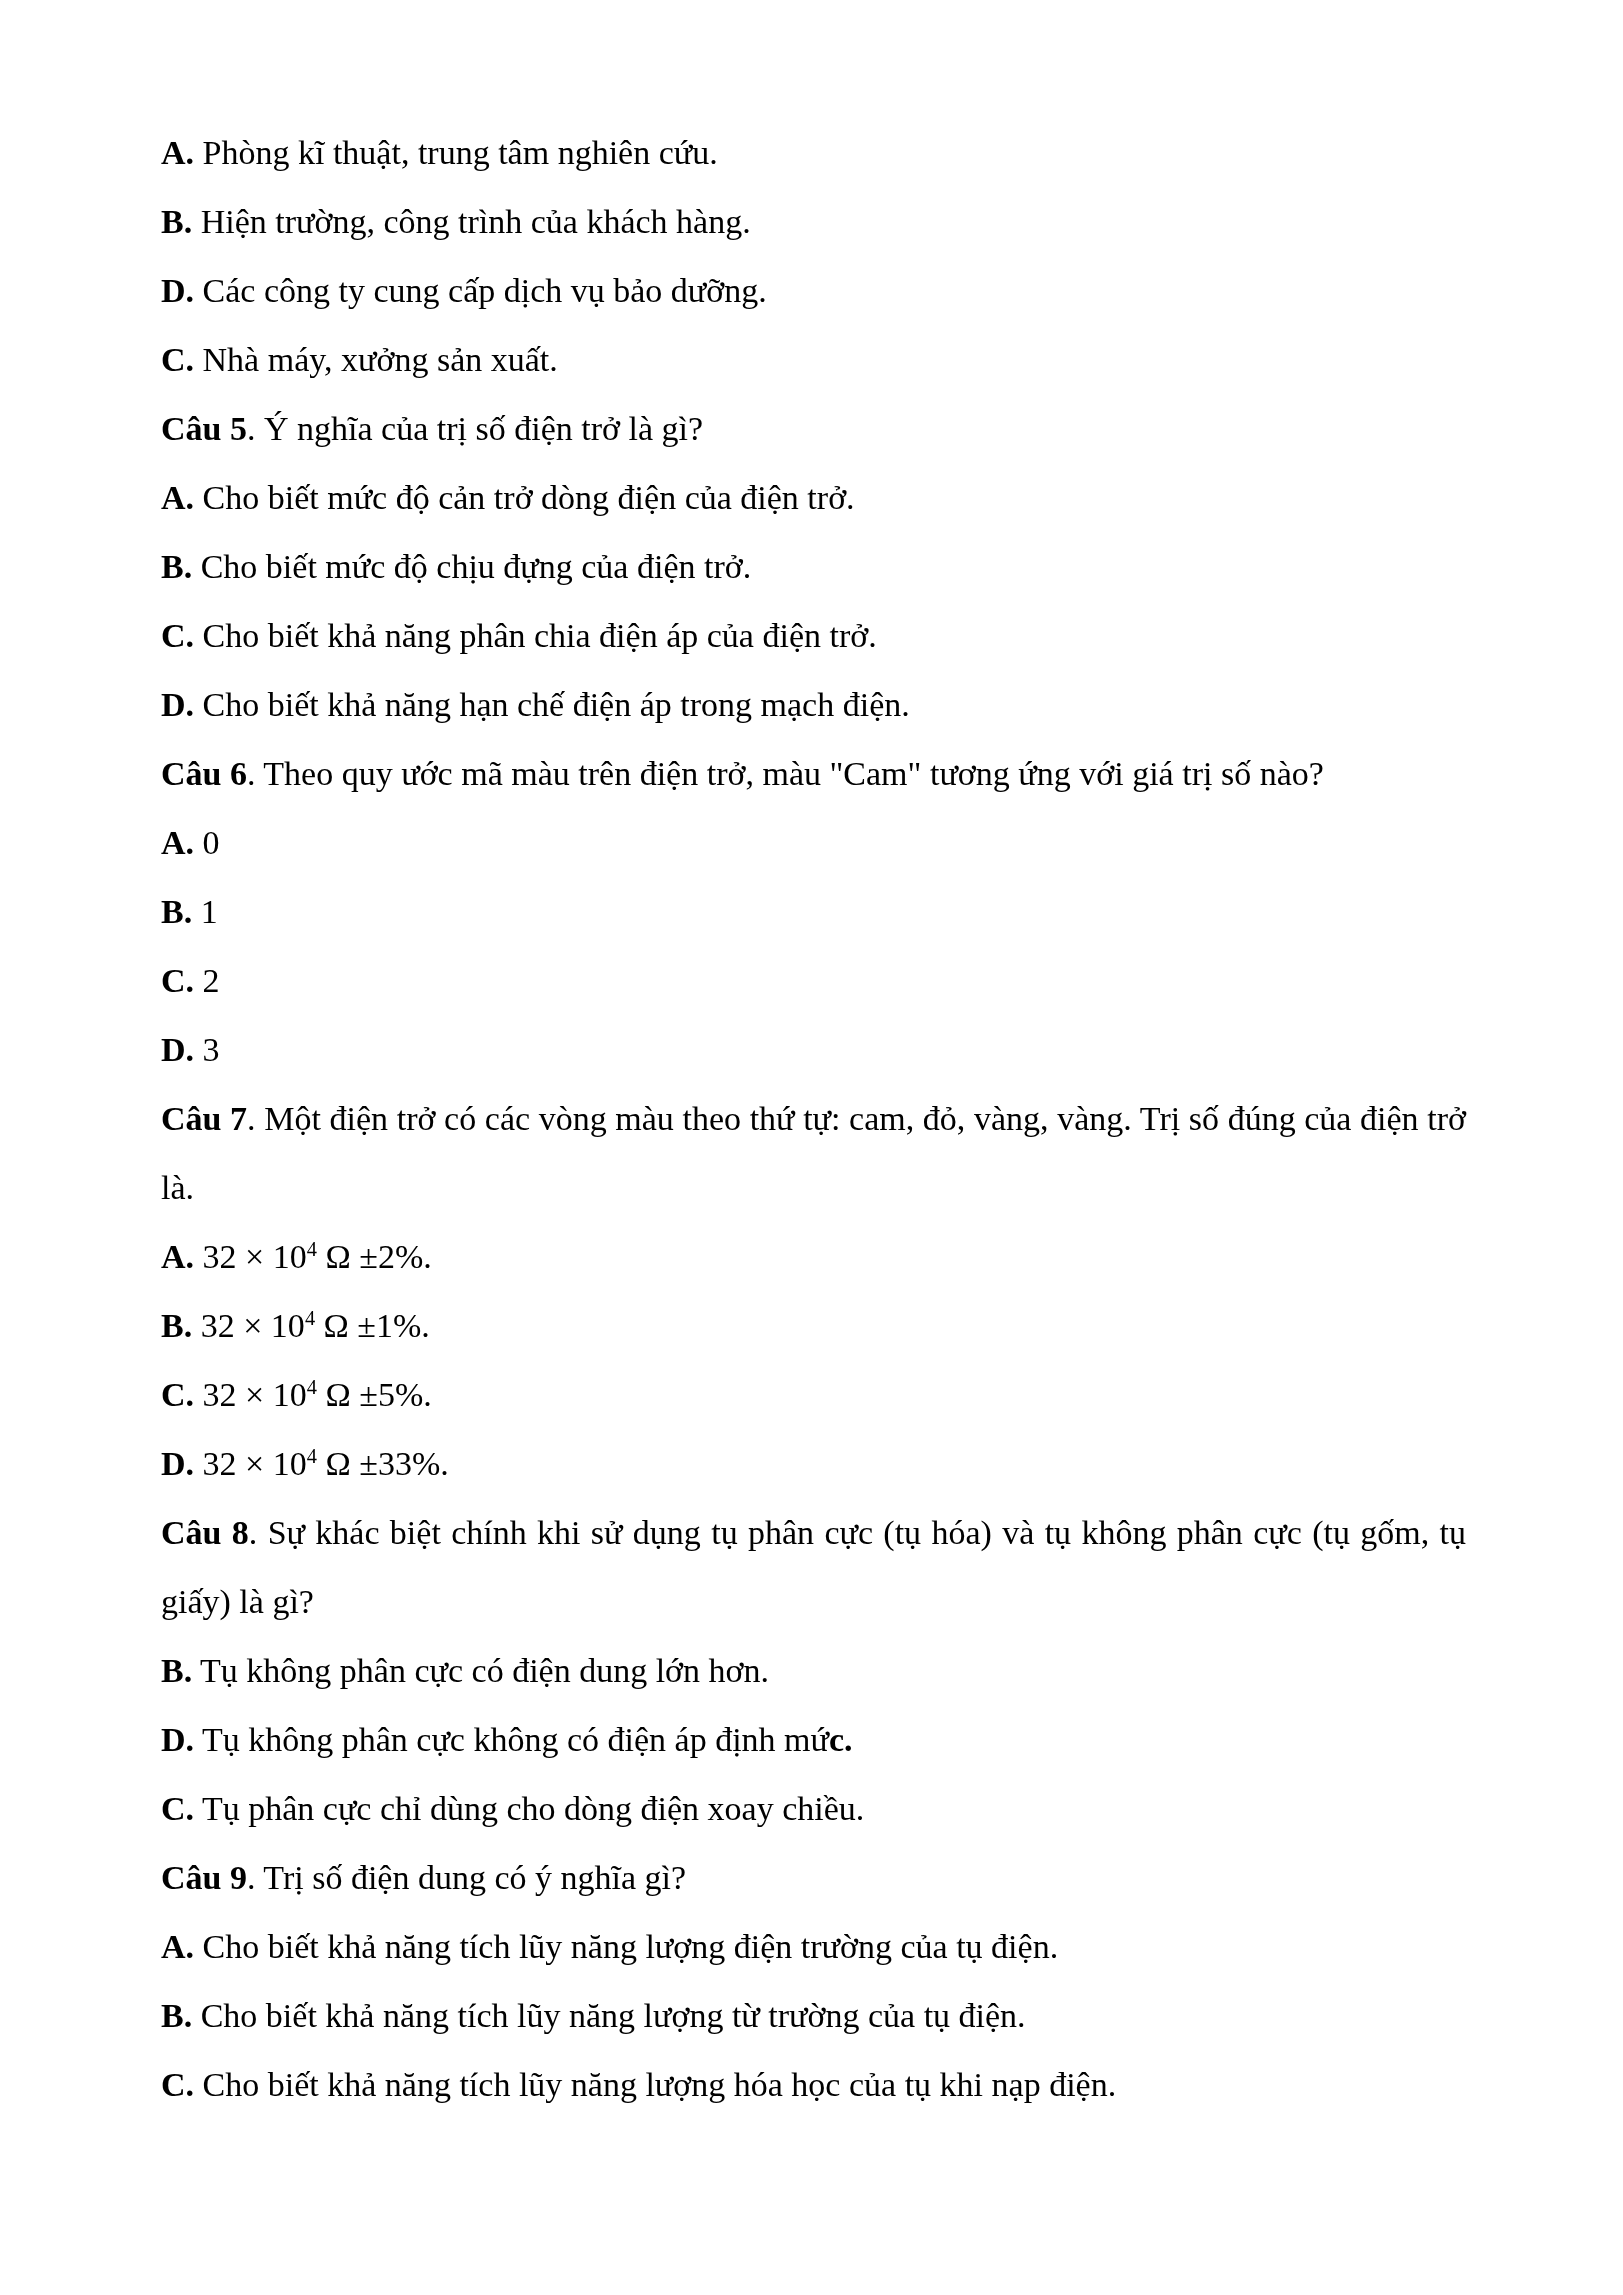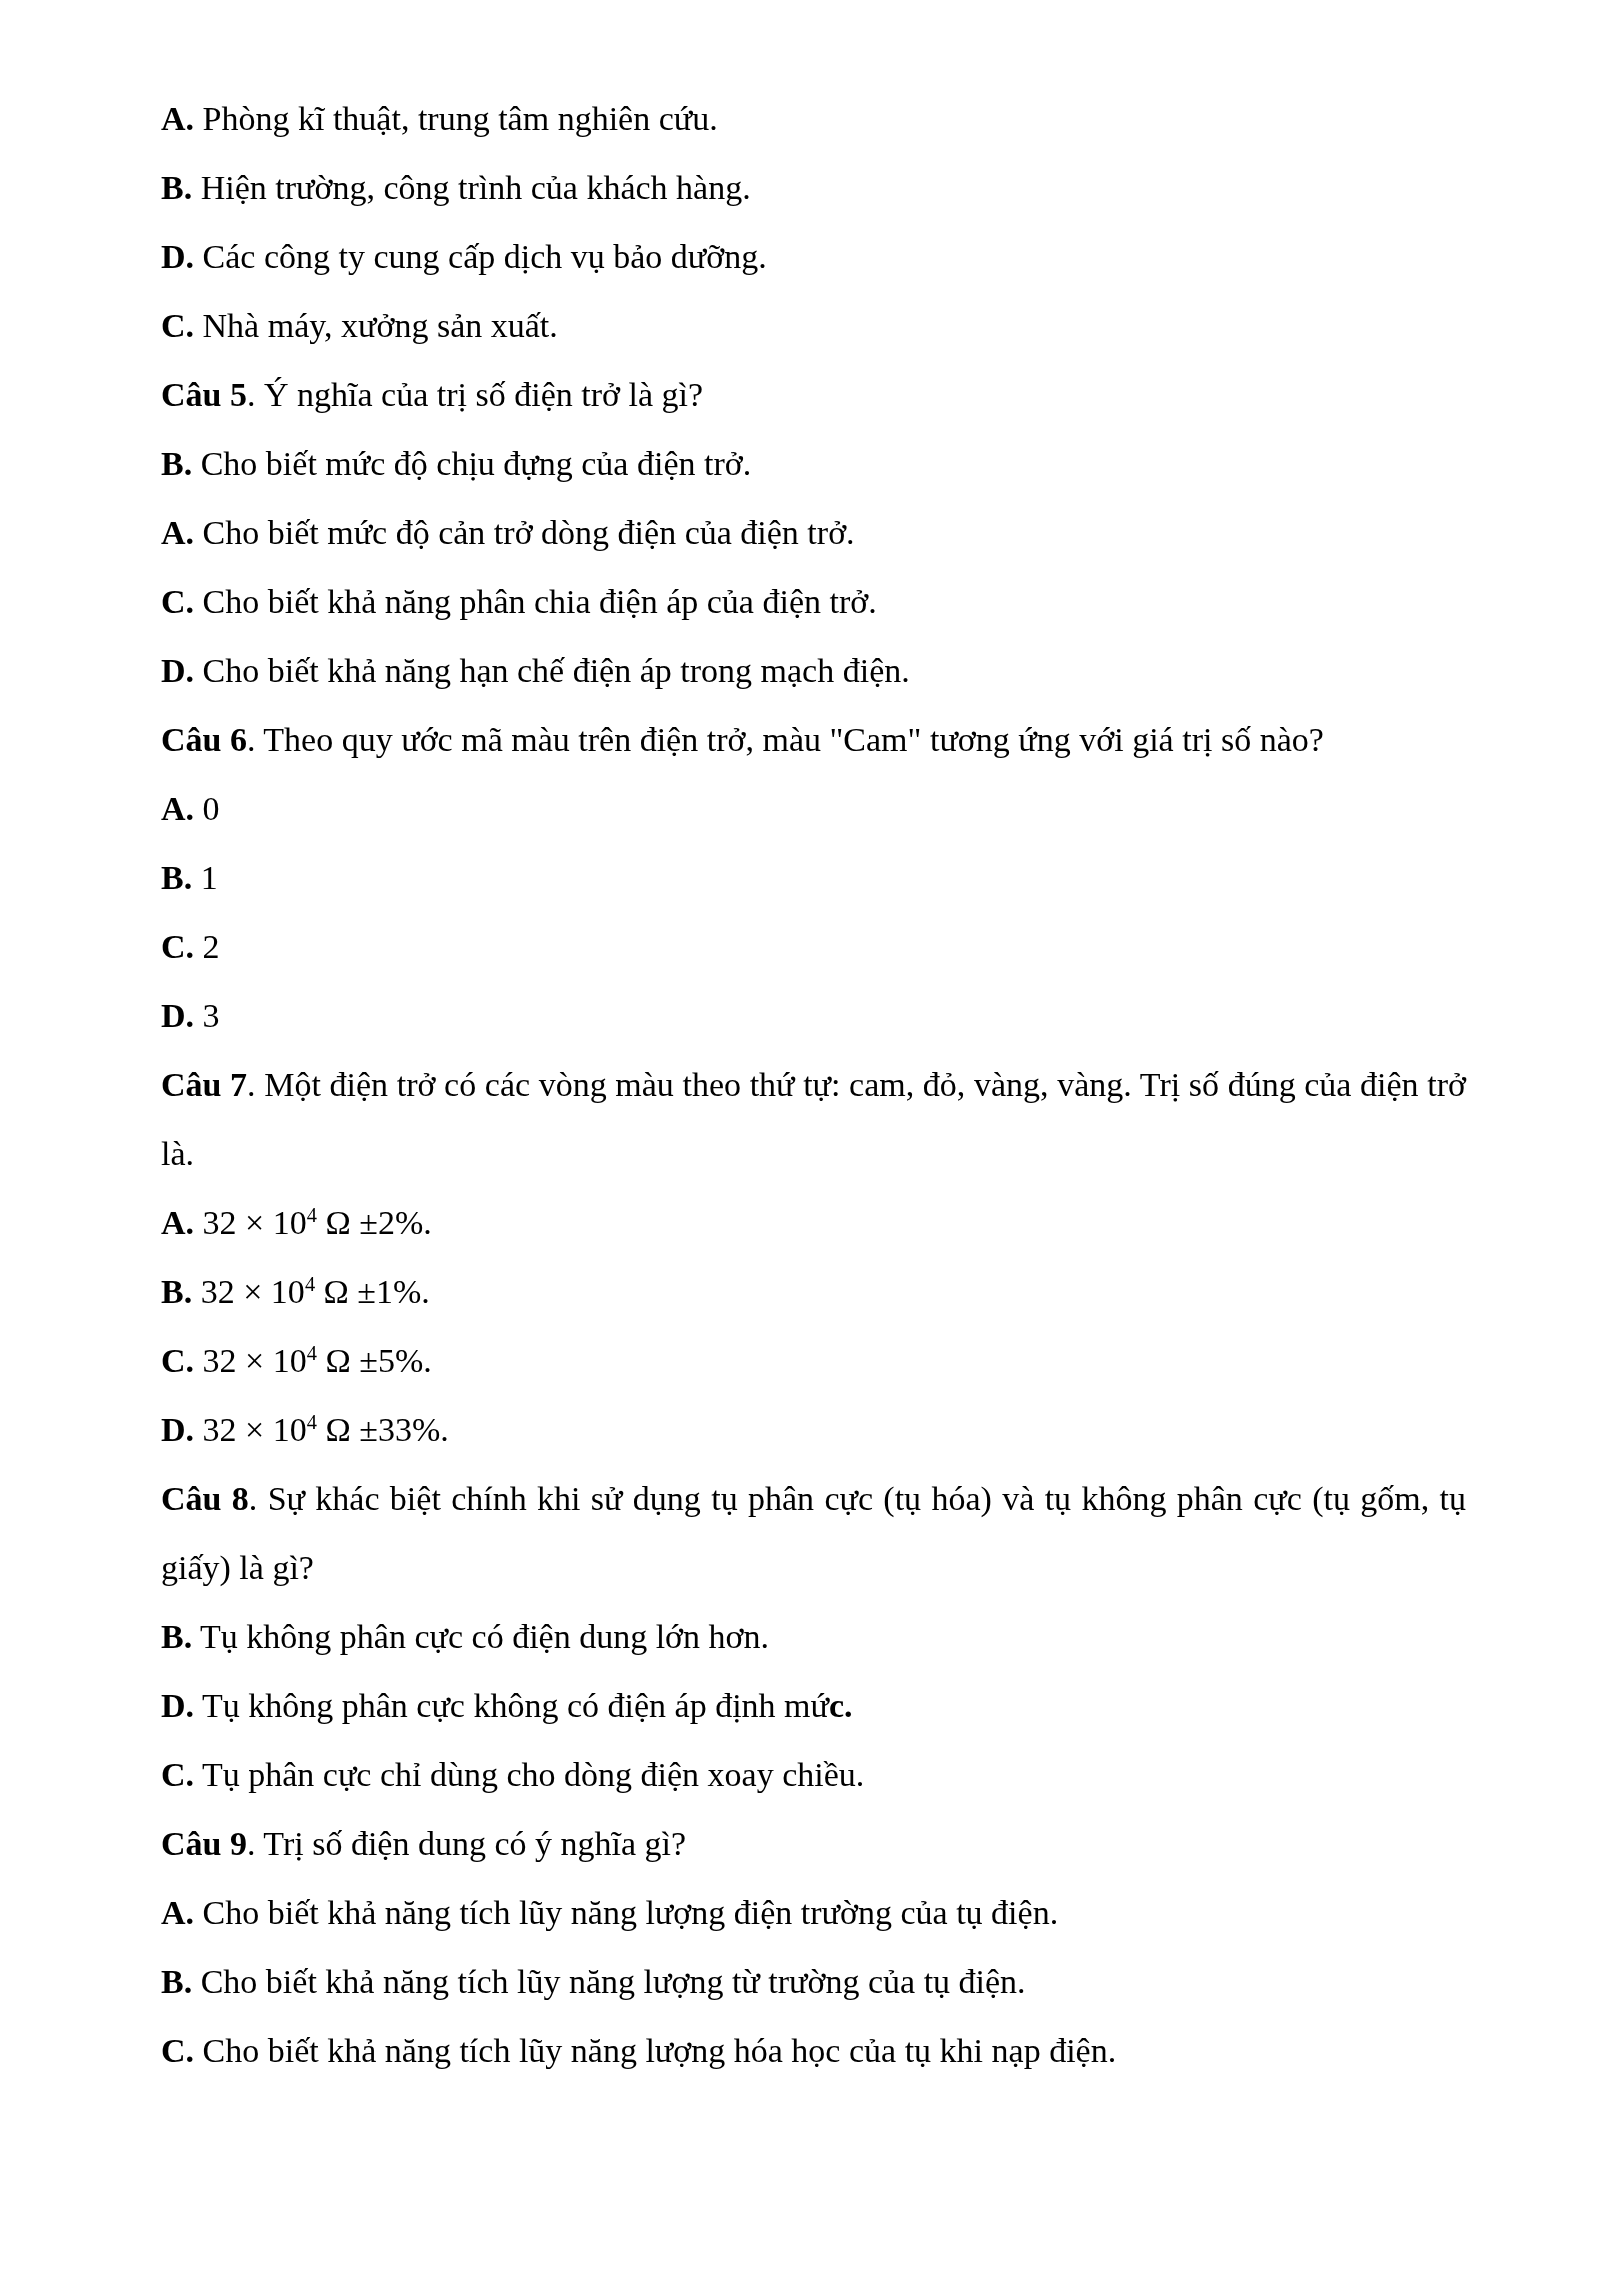--- a/index.html
+++ b/index.html
@@ -9,21 +9,21 @@
     background: #ffffff;
   }
   body {
     width: 1623px;
     height: 2295px;
     font-family: "Liberation Serif", serif;
     color: #000000;
     overflow: hidden;
   }
   .page {
-    padding: 84px 157px 0 161px;
+    padding: 118px 157px 0 161px;
     width: 100%;
     height: 100%;
   }
   .page p {
     margin: 0;
     font-size: 34px;
     line-height: 69px;
   }
   .line { white-space: nowrap; }
   .para { text-align: justify; white-space: normal; }
@@ -37,22 +37,22 @@
 </style>
 </head>
 <body>
 
 <div class="page" id="doc">
     <p class="line"><span class="b">A.</span><span> Phòng kĩ thuật, trung tâm nghiên cứu.</span></p>
     <p class="line"><span class="b">B.</span><span> Hiện trường, công trình của khách hàng.</span></p>
     <p class="line"><span class="b">D.</span><span> Các công ty cung cấp dịch vụ bảo dưỡng.</span></p>
     <p class="line"><span class="b">C.</span><span> Nhà máy, xưởng sản xuất.</span></p>
     <p class="line"><span class="b">Câu 5</span><span>. Ý nghĩa của trị số điện trở là gì?</span></p>
+    <p class="line"><span class="b">A.</span><span> Cho biết mức độ cản trở dòng điện của điện trở.</span></p>
     <p class="line"><span class="b">B.</span><span> Cho biết mức độ chịu đựng của điện trở.</span></p>
-    <p class="line"><span class="b">A.</span><span> Cho biết mức độ cản trở dòng điện của điện trở.</span></p>
     <p class="line"><span class="b">C.</span><span> Cho biết khả năng phân chia điện áp của điện trở.</span></p>
     <p class="line"><span class="b">D.</span><span> Cho biết khả năng hạn chế điện áp trong mạch điện.</span></p>
     <p class="line"><span class="b">Câu 6</span><span>. Theo quy ước mã màu trên điện trở, màu "Cam" tương ứng với giá trị số nào?</span></p>
     <p class="line"><span class="b">A.</span><span> 0</span></p>
     <p class="line"><span class="b">B.</span><span> 1</span></p>
     <p class="line"><span class="b">C.</span><span> 2</span></p>
     <p class="line"><span class="b">D.</span><span> 3</span></p>
     <p class="para"><span class="b">Câu 7</span><span>. Một điện trở có các vòng màu theo thứ tự: cam, đỏ, vàng, vàng. Trị số đúng của điện trở là.</span></p>
     <p class="line"><span class="b">A.</span><span> 32 × 10</span><sup>4</sup><span> Ω ±2%.</span></p>
     <p class="line"><span class="b">B.</span><span> 32 × 10</span><sup>4</sup><span> Ω ±1%.</span></p>

